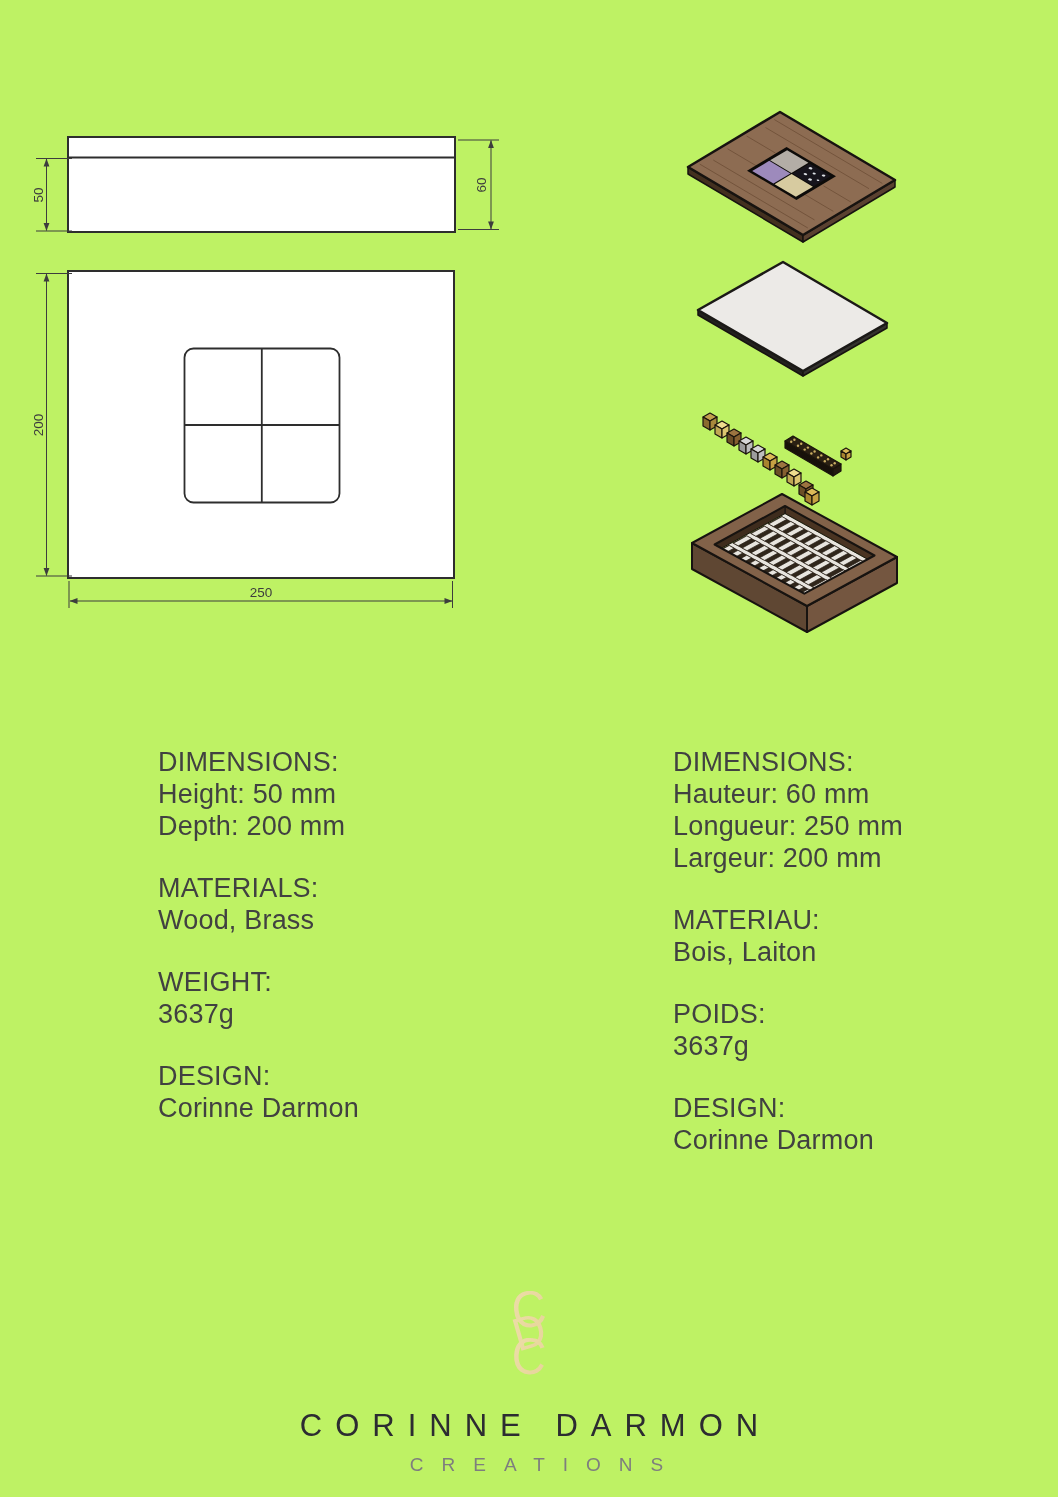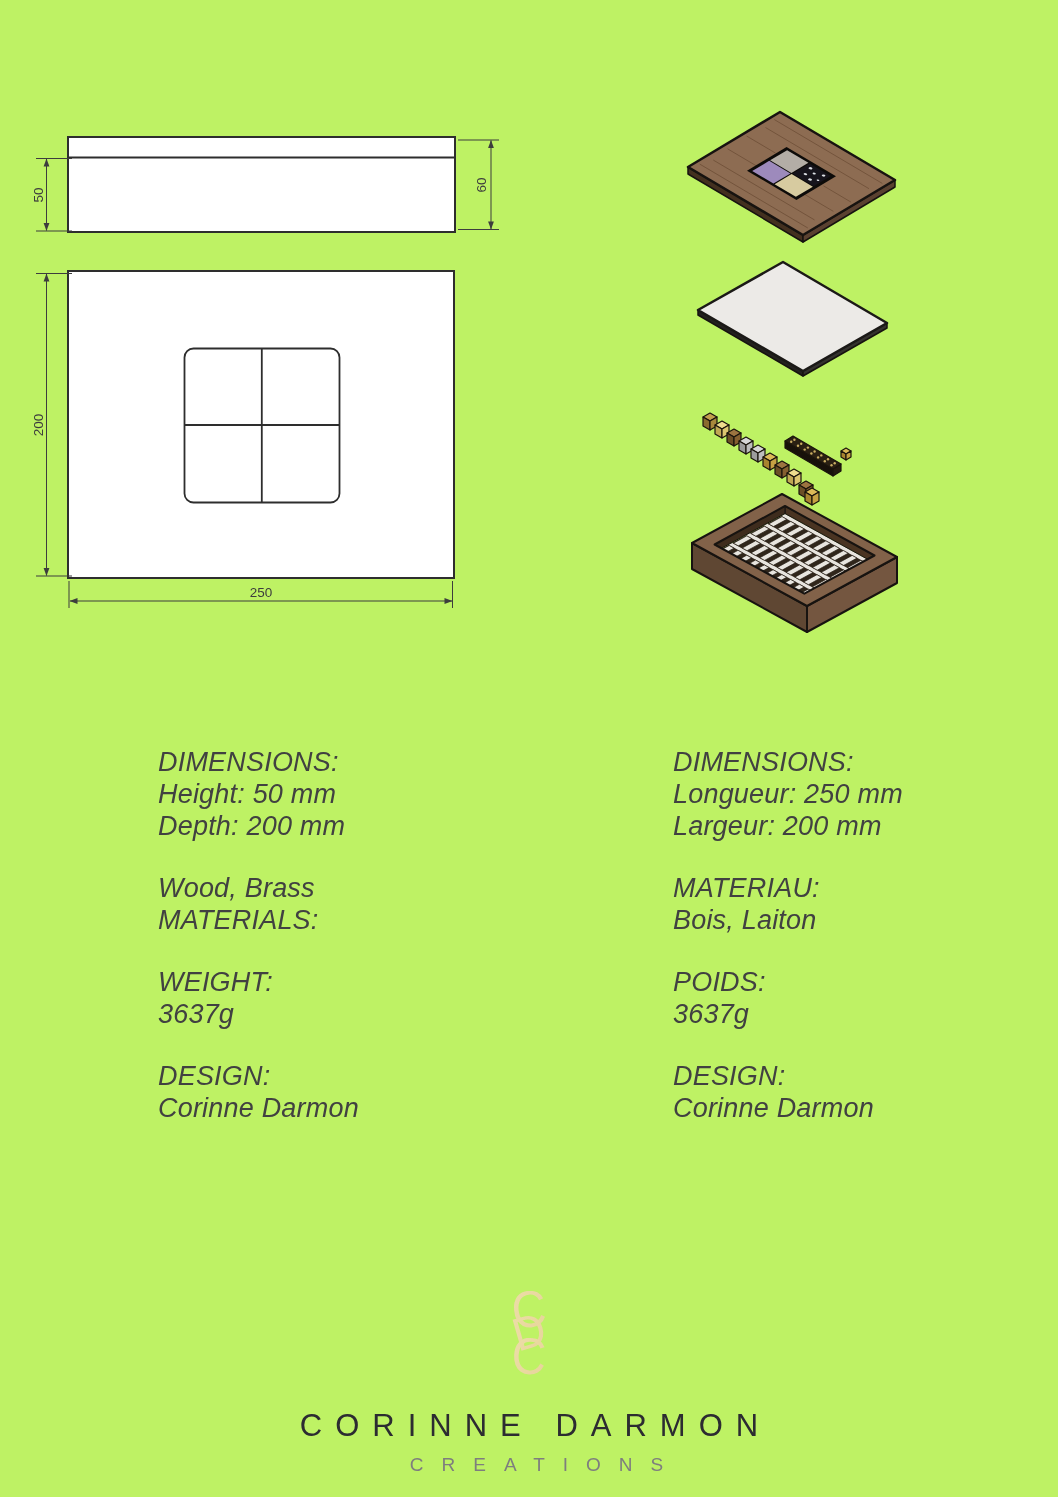--- a/index.html
+++ b/index.html
@@ -7,21 +7,21 @@
         font-family:"Liberation Sans",sans-serif;}
   svg{display:block;}
   .tech-svg{position:absolute;left:0;top:0;}
   .exploded-svg{position:absolute;left:660px;top:95px;}
   .dim-text{font-family:"Liberation Sans",sans-serif;font-size:13.5px;fill:#3d3d3d;}
   
   .specs{position:absolute;top:746px;color:#414141;font-size:27px;line-height:32px;
          letter-spacing:.2px;white-space:nowrap;}
   .specs-en{left:158px;}
   .specs-fr{left:673px;}
-  .spec-group{margin:0 0 30px 0;font-style:italic;}
+  .spec-group{margin:0 0 30px 0;}
   .spec-line{display:block;}
   
   .monogram{position:absolute;left:0;right:0;top:1291px;height:106px;text-align:center;}
   .monogram span{display:block;width:100%;line-height:.72;font-weight:400;
       color:#c7a653;
       background:linear-gradient(118deg,#9a7a2c 8%,#ecdca6 48%,#b6932f 92%);
       -webkit-background-clip:text;background-clip:text;-webkit-text-fill-color:transparent;}
   .m-c1{font-size:52px;transform:rotate(-5deg) scaleX(.92);}
   .m-d{font-size:47px;margin-top:-13px;transform:rotate(-16deg) scaleX(.95);}
   .m-c2{font-size:52px;margin-top:-11px;transform:rotate(3deg) scaleX(.92);}
@@ -248,36 +248,37 @@
     </g>
   </svg>
 
   <div class="specs specs-en">
     <div class="spec-group">
       <span class="spec-line">DIMENSIONS:</span>
       <span class="spec-line">Height: 50 mm</span>
       <span class="spec-line">Depth: 200 mm</span>
     </div>
     <div class="spec-group">
+      <span class="spec-line">MATERIALS:</span>
       <span class="spec-line">Wood, Brass</span>
-      <span class="spec-line">MATERIALS:</span>
     </div>
     <div class="spec-group">
       <span class="spec-line">WEIGHT:</span>
       <span class="spec-line">3637g</span>
     </div>
     <div class="spec-group">
       <span class="spec-line">DESIGN:</span>
       <span class="spec-line">Corinne Darmon</span>
     </div>
   </div>
 
   <div class="specs specs-fr">
     <div class="spec-group">
       <span class="spec-line">DIMENSIONS:</span>
+      <span class="spec-line">Hauteur: 60 mm</span>
       <span class="spec-line">Longueur: 250 mm</span>
       <span class="spec-line">Largeur: 200 mm</span>
     </div>
     <div class="spec-group">
       <span class="spec-line">MATERIAU:</span>
       <span class="spec-line">Bois, Laiton</span>
     </div>
     <div class="spec-group">
       <span class="spec-line">POIDS:</span>
       <span class="spec-line">3637g</span>

